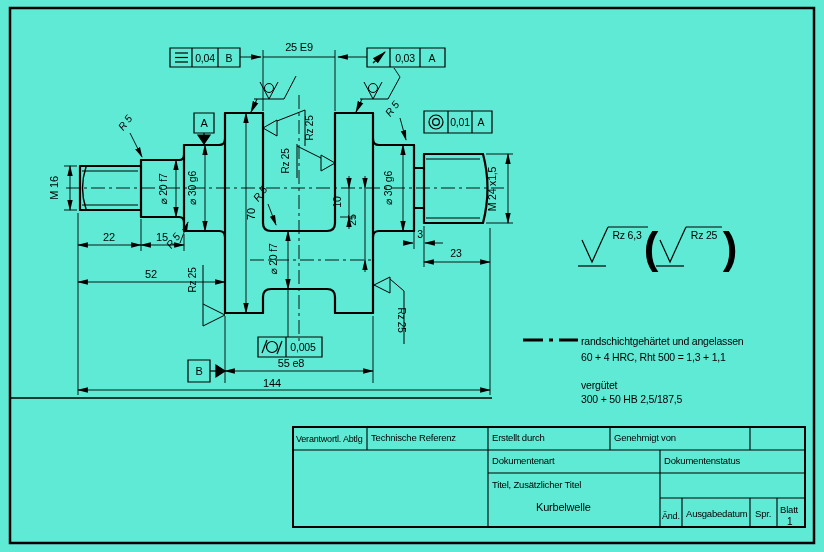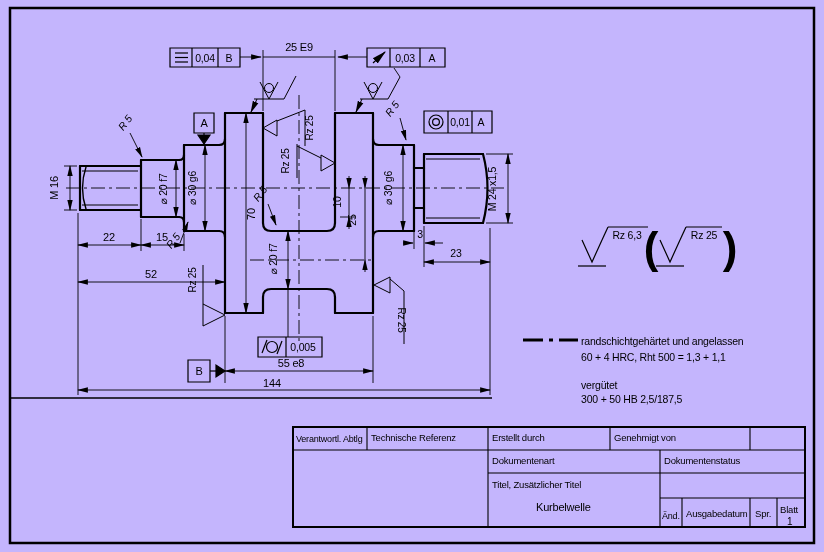--- a/index.html
+++ b/index.html
@@ -1,16 +1,16 @@
 <!DOCTYPE html>
 <html><head>
 <meta charset="utf-8">
 <style>
   html,body{margin:0;padding:0;background:#fff;}
-  #page{position:relative;width:824px;height:552px;background:#c4b5fd;
+  #page{position:relative;width:824px;height:552px;background:#5eead4;
         font-family:"Liberation Sans",sans-serif;overflow:hidden;}
   svg text{fill:#000;font-family:"Liberation Sans",sans-serif;letter-spacing:-0.2px;}
   svg line,svg path,svg rect,svg circle,svg polyline{vector-effect:non-scaling-stroke;}
 </style>
 </head>
 <body>
 
 <div id="page">
 <svg width="824" height="552" viewBox="0 0 824 552">
   <defs>

